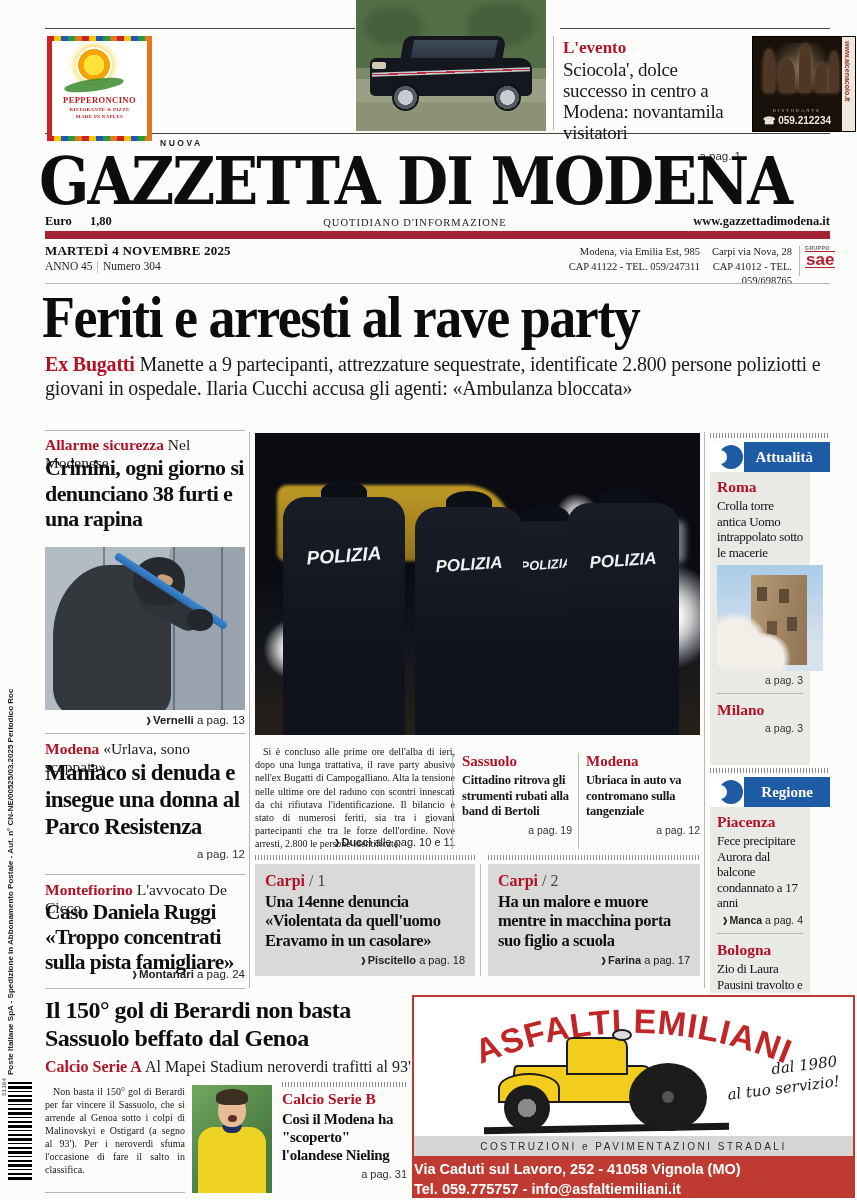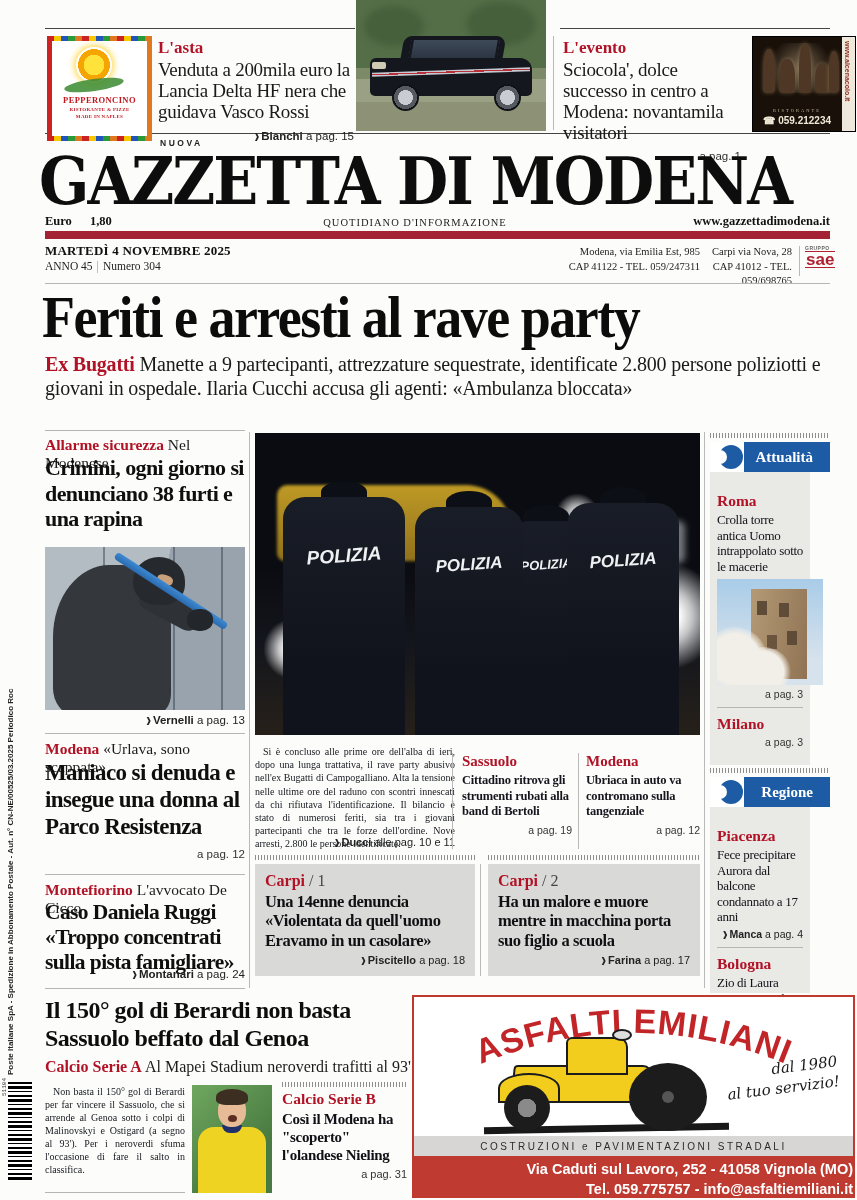--- a/index.html
+++ b/index.html
@@ -177,21 +177,21 @@
   .carpi .byl{font-size:11px;margin-top:4px;}
 
   
   #comb-att{left:710px;top:433px;width:120px;}
   .bluehead{position:absolute;left:710px;width:120px;height:30px;background:#1d5ba4;display:flex;align-items:center;}
   .bluehead .mark{position:relative;width:34px;height:30px;background:#fff;overflow:hidden;}
   .bluehead .mark::before{content:"";position:absolute;left:9px;top:3px;width:24px;height:24px;border-radius:50%;background:#1d5ba4;}
   .bluehead .mark::after{content:"";position:absolute;left:3px;top:8px;width:14px;height:14px;border-radius:50%;background:#fff;}
   .bluehead .lbl{flex:1;text-align:right;padding-right:17px;color:#fff;font-weight:bold;font-size:15px;}
   #head-att{top:442px;}
-  .rpanel{position:absolute;left:710px;width:100px;background:#e9e9e6;box-sizing:border-box;padding:20px 7px;}
+  .rpanel{position:absolute;left:710px;width:100px;background:#e9e9e6;box-sizing:border-box;padding:6px 7px;}
   #panel-att{top:472px;height:293px;}
   .rstory .k{font-size:15.5px;}
   .rstory .h{font-size:13px;line-height:1.2;font-weight:normal;color:#121218;margin-top:2px;letter-spacing:-.3px;}
   .rstory .pg{font-size:10.5px;margin-top:3px;}
   .rstory .byl{font-size:10.5px;margin-top:3px;}
   #tower{position:relative;width:106px;height:106px;margin-top:5px;overflow:hidden;background:linear-gradient(#a9cce8,#d6e2ec 75%);}
   #tower .t{position:absolute;left:34px;top:10px;width:56px;height:90px;background:linear-gradient(100deg,#b59a76,#8f7354);}
   #tower .t::before{content:"";position:absolute;left:6px;top:12px;width:10px;height:14px;background:#5f4c38;box-shadow:22px 2px 0 #5f4c38, 10px 34px 0 #6a543e, 30px 30px 0 #5f4c38;}
   #tower .dust{position:absolute;border-radius:50%;background:radial-gradient(circle,#f2efe8 0 55%,rgba(242,239,232,0) 75%);}
   #att-rule{height:1px;background:#b5b5b5;margin:7px 0;}
@@ -227,21 +227,21 @@
   #rl-road{position:absolute;left:10px;top:80px;width:245px;height:7px;background:#181818;transform:rotate(-1deg);}
   #rl-drum{position:absolute;left:155px;top:18px;width:78px;height:68px;border-radius:50%;background:#1c1c1c;}
   #rl-drumhub{position:absolute;left:188px;top:46px;width:12px;height:12px;border-radius:50%;background:#555;}
   #rl-wheel{position:absolute;left:30px;top:40px;width:46px;height:46px;border-radius:50%;background:radial-gradient(circle,#8a8a8a 0 28%,#1c1c1c 29%);}
   #rl-body{position:absolute;left:38px;top:20px;width:135px;height:34px;background:#f2cd1e;border:2px solid #1c1c1c;border-radius:4px 10px 2px 6px;transform:skewX(-6deg);}
   #rl-cab{position:absolute;left:92px;top:-8px;width:58px;height:34px;background:#f2cd1e;border:2px solid #1c1c1c;border-radius:6px 10px 0 0;}
   #rl-wheelarch{position:absolute;left:24px;top:28px;width:58px;height:26px;background:#f2cd1e;border:2px solid #1c1c1c;border-radius:50% 50% 0 0;}
   #rl-steer{position:absolute;left:138px;top:-16px;width:16px;height:8px;border:2px solid #1c1c1c;border-radius:50%;background:#ddd;}
   #ad-band{position:absolute;left:0;right:0;top:139px;height:20px;background:#d7d6d4;display:flex;align-items:center;justify-content:center;
     font-family:"Liberation Sans",sans-serif;font-size:10px;letter-spacing:2.5px;color:#2c2c2c;}
-  #ad-red{position:absolute;left:0;right:0;top:159px;bottom:0;background:#bf3a30;color:#fff;text-align:right;
+  #ad-red{position:absolute;left:0;right:0;top:159px;bottom:0;background:#bf3a30;color:#fff;text-align:left;
     font-family:"Liberation Sans",sans-serif;font-weight:bold;font-size:14.5px;line-height:1.35;padding-top:4px;}
 </style>
 </head>
 <body>
 
 <div class="page">
 
   <div class="abs" id="edge-text">Poste Italiane SpA - Spedizione in Abbonamento Postale - Aut. n° CN-NE/00525/03.2025 Periodico Roc</div>
   <div class="abs" id="barcode"></div>
   <div class="abs" id="barcode-num">51104</div>
@@ -252,25 +252,20 @@
   <div class="vrule" id="vr-evento"></div>
 
   <div class="abs" id="pep-ad">
     <div id="pep-sun"></div>
     <div id="pep-swoosh"></div>
     <div id="pep-name">PEPPERONCINO</div>
     <div id="pep-sub">RISTORANTE &amp; PIZZE</div>
     <div id="pep-sub2">MADE IN NAPLES</div>
   </div>
 
-  <div class="abs" id="asta">
-    <div class="k kick">L'asta</div>
-    <div class="h">Venduta a 200mila euro la Lancia Delta HF nera che guidava Vasco Rossi</div>
-    <div class="byl"><span class="mk">❱</span><b>Bianchi</b> <span>a pag. 15</span></div>
-  </div>
 
   <div class="abs" id="car">
     <div class="treespot" style="left:8px;top:6px;width:60px;height:40px"></div>
     <div class="treespot" style="left:110px;top:2px;width:70px;height:44px"></div>
     <div id="car-roof"></div>
     <div id="car-win"></div>
     <div id="car-body"></div>
     <div id="car-stripe"></div>
     <div id="car-light"></div>
     <div class="wheel" id="wh1"></div>

